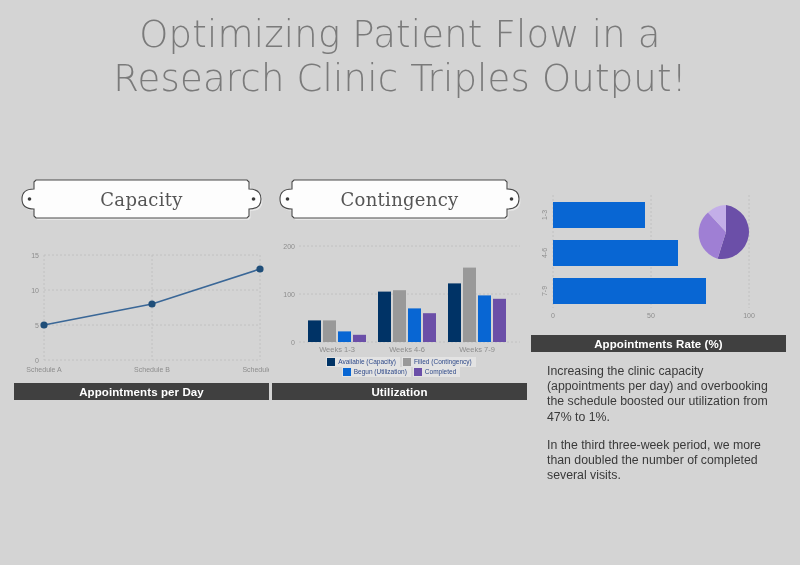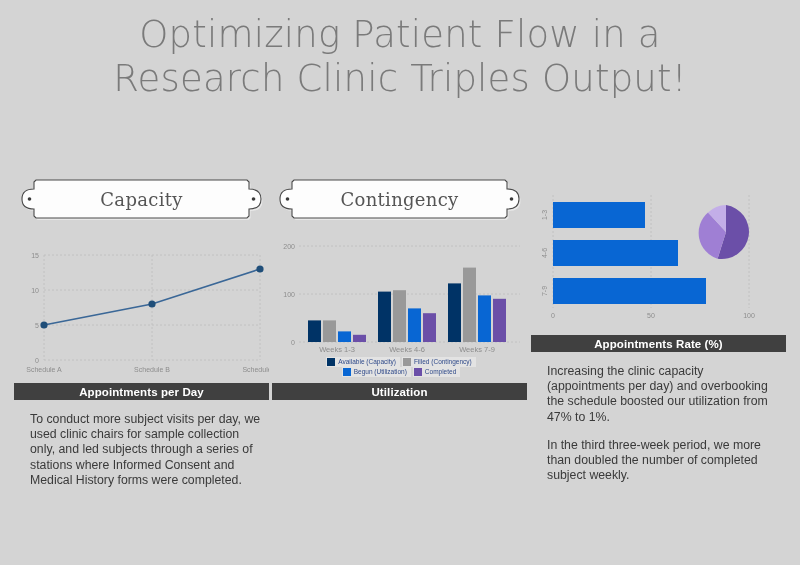--- a/index.html
+++ b/index.html
@@ -202,23 +202,20 @@
         <circle cx="246" cy="31" r="3.6" fill="#1f4e79"></circle>
 
         <text class="ax-txt" x="30" y="134" text-anchor="middle">Schedule A</text>
         <text class="ax-txt" x="138" y="134" text-anchor="middle">Schedule B</text>
         <text class="ax-txt" x="243" y="134" text-anchor="middle">Schedule</text>
       </svg>
     </div>
 
     <div class="caption-bar">Appointments per Day</div>
 
-    <div class="body-text">
-      <p>To conduct more subject visits per day, we used clinic chairs for sample collection only, and led subjects through a series of stations where Informed Consent and Medical History forms were completed.</p>
-    </div>
   </div>
 
   <div class="col col-2">
 
     <div class="plaque-wrap">
       <svg class="plaque-svg" width="255" height="48" viewBox="0 0 255 48">
         <path d="M20,6 L22,4 L233,4 L235,6 L235,13 Q247,13 247,23 Q247,33 235,33 L235,40 L233,42 L22,42 L20,40 L20,33 Q8,33 8,23 Q8,13 20,13 Z" fill="#efefef" stroke="none" opacity="0.75" transform="translate(1.5,2)"></path>
         <path d="M20,6 L22,4 L233,4 L235,6 L235,13 Q247,13 247,23 Q247,33 235,33 L235,40 L233,42 L22,42 L20,40 L20,33 Q8,33 8,23 Q8,13 20,13 Z" fill="#fdfdfd" stroke="#4a4a4a" stroke-width="1.1"></path>
         <circle cx="15.5" cy="23" r="1.8" fill="#3a3a3a"></circle>
         <circle cx="239.5" cy="23" r="1.8" fill="#3a3a3a"></circle>
@@ -324,17 +321,17 @@
 
           <path d="M195,42 L177.0,22.5 A27,27 0 0,1 195,15 Z" fill="#c3aee8"></path>
         </g>
       </svg>
     </div>
 
     <div class="caption-bar">Appointments Rate (%)</div>
 
     <div class="body-text">
       <p>Increasing the clinic capacity (appointments per day) and overbooking the schedule boosted our utilization from 47% to 1%.</p>
-      <p>In the third three-week period, we more than doubled the number of completed subject weekly.</p>
+      <p>In the third three-week period, we more than doubled the number of completed several visits.</p>
     </div>
   </div>
 
 </div>
 
 </body></html>

